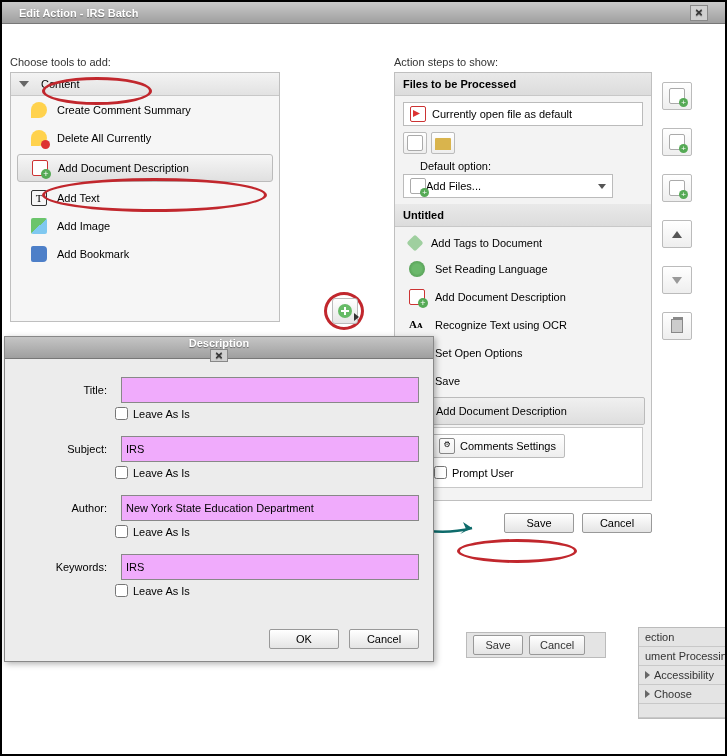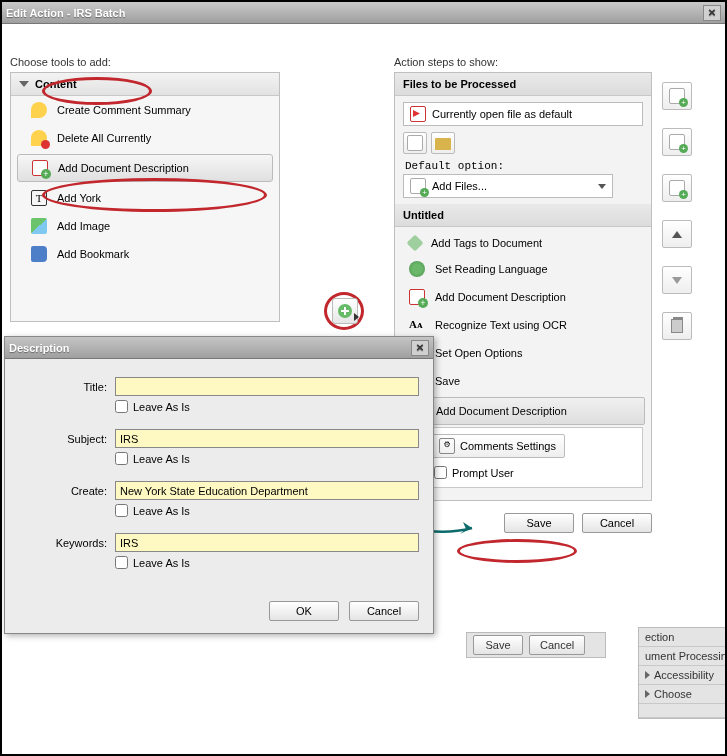--- a/index.html
+++ b/index.html
@@ -1,28 +1,28 @@
 <!DOCTYPE html>
 <html><head>
 <meta charset="utf-8">
 <style>
 * { box-sizing: border-box; margin: 0; padding: 0; font-family: "Segoe UI", Tahoma, sans-serif; font-size: 11px; }
 body { background: #fff; width: 727px; height: 756px; position: relative; overflow: hidden; border: 2px solid #000; }
 
 
-.titlebar { background: linear-gradient(to bottom, #c9c9c9, #9f9f9f); height: 22px; display: flex; align-items: center; padding: 0 4px; color: #fff; font-weight: bold; text-shadow: 0 1px 1px #666; border-bottom: 1px solid #777; }
+.titlebar { background: linear-gradient(to bottom, #c9c9c9, #9f9f9f); height: 22px; display: flex; align-items: center; padding: 0 17px; color: #fff; font-weight: bold; text-shadow: 0 1px 1px #666; border-bottom: 1px solid #777; }
 .titlebar .spacer { flex: 1; }
 .close-x { width: 18px; height: 16px; background: #d0d0d0; border: 1px solid #888; display: flex; align-items: center; justify-content: center; font-size: 10px; color: #333; cursor: pointer; }
 
 
 .left-pane { position: absolute; left: 8px; top: 26px; width: 350px; }
 .label-small { color: #333; margin: 28px 0 4px 0; display: block; }
 
 .tools-box { border: 1px solid #bfbfbf; background: #f6f6f6; width: 270px; height: 250px; overflow: hidden; position: relative; }
-.content-hdr { background: linear-gradient(to bottom,#f3f3f3,#e2e2e2); border-bottom: 1px solid #c8c8c8; padding: 5px 8px; font-weight: bold; display: flex; align-items: center; gap: 6px; }
+.content-hdr { background: linear-gradient(to bottom,#f3f3f3,#e2e2e2); border-bottom: 1px solid #c8c8c8; padding: 5px 8px; font-weight: normal; display: flex; align-items: center; gap: 12px; }
 .tri { width: 0; height: 0; border-left: 5px solid transparent; border-right: 5px solid transparent; border-top: 6px solid #666; }
 .tool-item { display: flex; align-items: center; gap: 10px; padding: 6px 10px 6px 20px; cursor: pointer; }
 .tool-item.selected { background: linear-gradient(to bottom,#f6f6f6,#e0e0e0); border: 1px solid #bbb; border-radius: 3px; margin: 2px 6px; padding: 5px 10px 5px 14px; }
 
 .ico { width: 16px; height: 16px; display: inline-block; border-radius: 2px; position: relative; }
 .ico-comment { background: #ffd24d; border-radius: 50% 50% 50% 0; }
 .ico-delcomment { background: #ffd24d; border-radius: 50% 50% 50% 0; }
 .ico-delcomment::after { content:""; position:absolute; right:-3px; bottom:-3px; width:9px; height:9px; background:#d33; border-radius:50%; }
 .ico-adddoc { background:#fff; border:1px solid #c33; }
 .ico-adddoc::after { content:"+"; position:absolute; right:-4px; bottom:-4px; width:10px; height:10px; background:#5a5; color:#fff; border-radius:50%; font-size:9px; line-height:10px; text-align:center; }
@@ -57,22 +57,22 @@
 .add-circle .arr{position:absolute;right:-2px;bottom:2px;width:0;height:0;border-top:4px solid transparent;border-bottom:4px solid transparent;border-left:5px solid #333;}
 
 
 .right-pane { position: absolute; left: 392px; top: 54px; width: 325px; }
 .steps-box { border:1px solid #bfbfbf; width:258px; position:relative; background:#4c1d95;}
 .sec-hdr { background: linear-gradient(#e9e9e9,#dcdcdc); padding:5px 8px; font-weight:bold; border-bottom:1px solid #c8c8c8;}
 .sec-body { padding:6px 8px; background:#f3f3f3; }
 .file-row { background:#fff; border:1px solid #bbb; padding:3px 6px; display:flex; align-items:center; gap:6px; margin-bottom:6px;}
 .btn-row { display:flex; gap:4px; margin-bottom:6px;}
 .mini-btn { width:24px; height:22px; border:1px solid #bbb; background:linear-gradient(#fff,#eee); display:flex; align-items:center; justify-content:center; cursor:pointer; border-radius:2px;}
-.opt-label { margin: 2px 0 2px 2px; font-family: Liberation Mono, monospace; }
-.dropdown { border:1px solid #bbb; background:#fff; padding:3px 6px; display:flex; align-items:center; gap:6px; cursor:pointer; width: 210px; margin-top:2px;}
+.opt-label { margin: 2px 0 2px 17px; }
+.dropdown { border:1px solid #bbb; background:#fff; padding:3px 6px; display:flex; align-items:center; cursor:pointer; width: 210px; margin-top:2px;}
 .dropdown .ddarr { margin-left:auto; width:0;height:0;border-left:4px solid transparent;border-right:4px solid transparent;border-top:5px solid #555;}
 
 .step-list { background:#f3f3f3; padding:4px 0;}
 .step-item { display:flex; align-items:center; gap:10px; padding:6px 10px 6px 14px;}
 .step-item.selected { background: linear-gradient(#f0f0f0,#dedede); border:1px solid #bbb; margin:2px 6px; padding:5px 10px 5px 8px; border-radius:2px;}
 .sub-panel { margin:0 8px 8px 28px; border:1px solid #c8c8c8; background:#fff; padding:6px;}
 .spec-btn { display:inline-flex; align-items:center; gap:5px; border:1px solid #bbb; background:linear-gradient(#fff,#eee); padding:3px 8px; cursor:pointer; border-radius:2px; margin-bottom:6px;}
 .chk-row { display:flex; align-items:center; gap:5px; padding:2px 4px;}
 input[type=checkbox]{ width:13px; height:13px; }
 
@@ -90,25 +90,25 @@
 
 
 .frag { position:absolute; border:1px solid #bbb; background:#e4e4e4; font-size:11px; color:#333;}
 .frag-savecancel { left:464px; top:630px; width:140px; height:26px; display:flex; align-items:center; gap:6px; padding:0 6px;}
 .frag-right { left:608px; top:625px; width:112px;margin-left:28px; }
 .frag-right .r-row { padding:3px 6px; border-bottom:1px solid #c8c8c8; display:flex; align-items:center; gap:4px;}
 .frag-right .r-row .rtri { width:0;height:0;border-top:4px solid transparent;border-bottom:4px solid transparent;border-left:5px solid #666;}
 
 
 .desc-dlg { position:absolute; left:2px; top:334px; width:430px; border:1px solid #888; background:#ececec; box-shadow:2px 2px 6px rgba(0,0,0,.3); z-index:5;}
-.desc-dlg .titlebar { background: linear-gradient(#c5c5c5,#9f9f9f); }
+.desc-dlg .titlebar { background: linear-gradient(#c5c5c5,#9f9f9f); flex-direction: column; }
 .desc-body { padding: 18px 14px 10px 14px; }
 .field-row { display:flex; align-items:center; margin-bottom:4px;}
 .field-row label { width:88px; text-align:right; margin-right:8px;}
-.field-row input[type=text] { flex:1; border:1px solid #888; padding:2px 4px; background:#fef9c3; height:19px;}
+.field-row input[type=text] { flex:1; border:1px solid #888; padding:2px 4px; background:#f0abfc; height:26px;margin-left:6px;}
 .leave-row { margin: 2px 0 16px 96px; display:flex; align-items:flex-end; gap:5px;}
 .desc-btns { display:flex; gap:10px; justify-content:flex-end; padding:6px 14px 12px;}
 
 
 .arrow-ann { position:absolute; left:374px; top:510px; width:100px; height:30px; pointer-events:none;}
 </style>
 </head>
 <body>
 
 <div class="titlebar">
@@ -131,21 +131,21 @@
     <div class="tool-item">
       <span class="ico ico-delcomment"></span>
       <span>Delete All Currently</span>
     </div>
     <div class="tool-item selected">
       <span class="ico ico-adddoc"></span>
       <span>Add Document Description</span>
     </div>
     <div class="tool-item">
       <span class="ico ico-text"></span>
-      <span>Add York</span>
+      <span>Add Text</span>
     </div>
     <div class="tool-item">
       <span class="ico ico-image"></span>
       <span>Add Image</span>
     </div>
     <div class="tool-item">
       <span class="ico ico-book"></span>
       <span>Add Bookmark</span>
     </div>
   </div>
@@ -303,21 +303,21 @@
     <div class="field-row">
       <label>Subject:</label>
       <input type="text" value="IRS" style="">
     </div>
     <div class="leave-row">
       <input type="checkbox" style="">
       <span>Leave As Is</span>
     </div>
 
     <div class="field-row">
-      <label>Create:</label>
+      <label>Author:</label>
       <input type="text" value="New York State Education Department" style="">
     </div>
     <div class="leave-row">
       <input type="checkbox" style="">
       <span>Leave As Is</span>
     </div>
 
     <div class="field-row">
       <label>Keywords:</label>
       <input type="text" value="IRS" style="">

